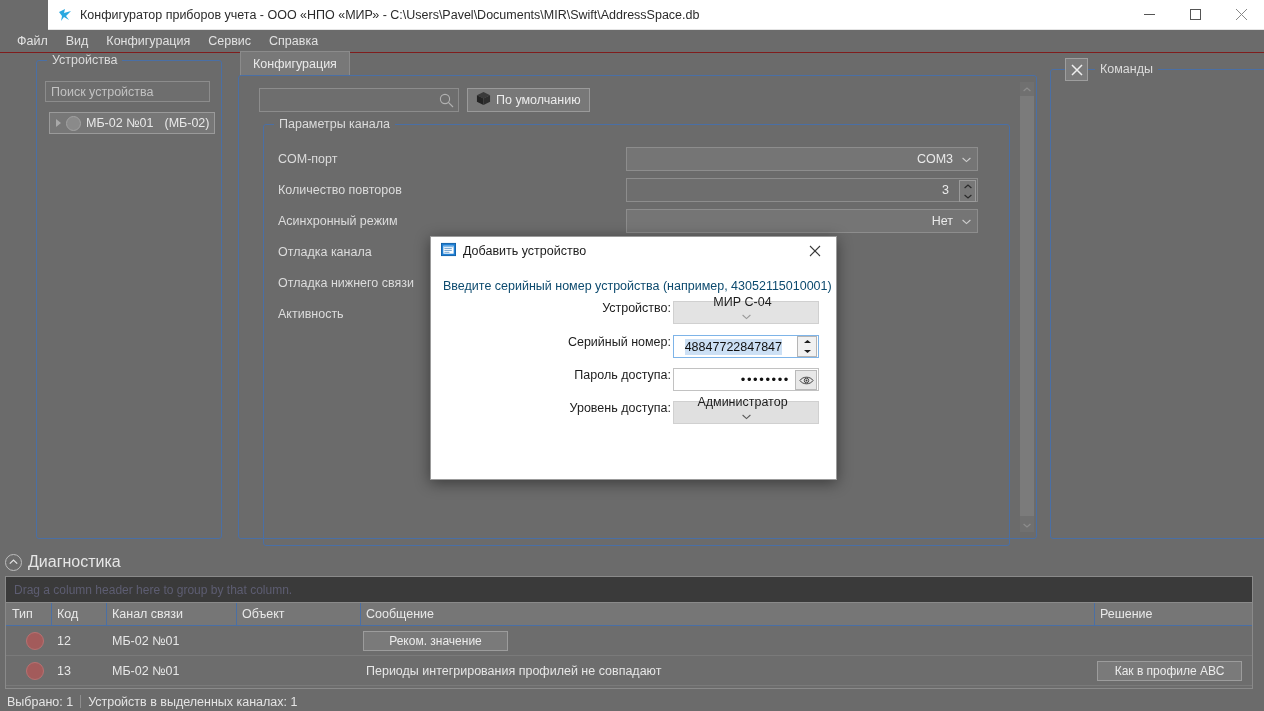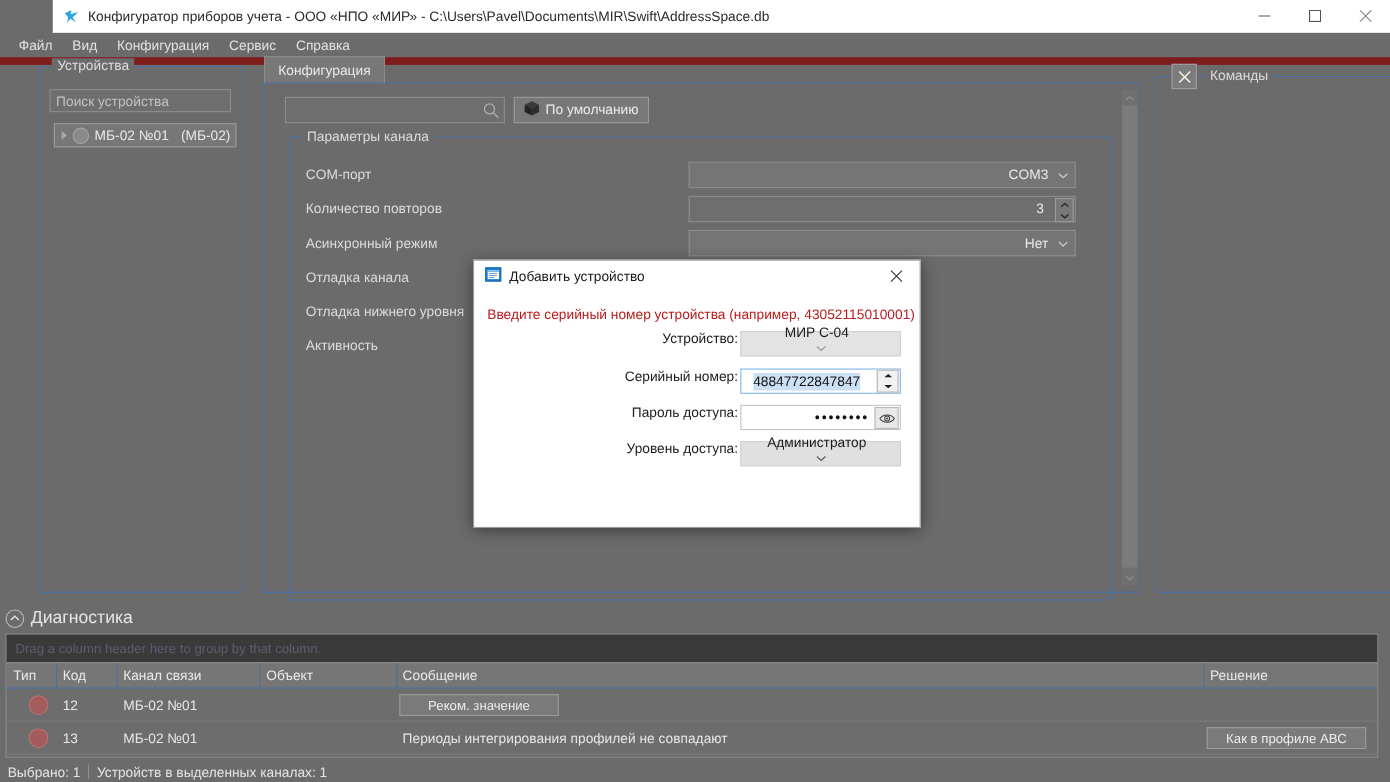--- a/index.html
+++ b/index.html
@@ -17,21 +17,21 @@
             border-bottom:1px solid #e4e4e4;margin-left:48px;}
   .tb-icon{width:16px;height:16px;margin-left:9px;margin-right:7px;position:relative;flex:none;}
   .tb-icon svg{display:block;}
   .tb-title{color:#2b2b2b;font-size:12.5px;white-space:nowrap;}
   .tb-spacer{flex:1;}
   .wbtn{width:46px;height:29px;display:flex;align-items:center;justify-content:center;color:#5a5a5a;}
   .wbtn svg{display:block;}
 
   
   .menubar{height:22px;background:#6b6b6b;display:flex;align-items:center;
-           padding-left:8px;gap:0px;border-bottom:7px solid #7f1d1d;}
+           padding-left:8px;gap:0px;border-bottom:1px solid #7f1d1d;}
   .menuitem{padding:2px 9px;color:#e2e2e2;font-size:12.5px;cursor:default;}
 
   
   .body-area{position:absolute;left:0;top:51px;width:1264px;height:500px;margin-left:28px;}
 
   
   .group{position:absolute;border:1px solid #4a6fa5;border-radius:3px;}
   .group > .glegend{position:absolute;top:-8px;left:10px;background:#6b6b6b;
         padding:0 5px;color:#dcdcdc;font-size:12.5px;white-space:nowrap;}
 
@@ -116,21 +116,21 @@
   .sb-div{width:1px;height:13px;background:#8e8e8e;}
 
   
   .dlg{position:absolute;left:430px;top:236px;width:405px;height:242px;
       background:#ffffff;border:1px solid #9b9b9b;box-shadow:0 3px 14px rgba(0,0,0,.45);
       font-family:"Liberation Sans","DejaVu Sans",sans-serif;color:#1c1c1c;}
   .dlg-title{height:28px;display:flex;align-items:center;padding-left:10px;gap:7px;}
   .dlg-title-text{font-size:12.5px;color:#1b1b1b;}
   .dlg-x{position:absolute;right:0;top:0;width:42px;height:28px;display:flex;
       align-items:center;justify-content:center;color:#333;}
-  .dlg-prompt{position:absolute;left:12px;top:42px;font-size:12.5px;color:#b91c1c;white-space:nowrap;}
+  .dlg-prompt{position:absolute;left:12px;top:42px;font-size:12.5px;color:#0c4a6e;white-space:nowrap;}
   .drow{position:absolute;height:22px;display:flex;align-items:center;}
   .dlabel{position:absolute;right:0;top:0;font-size:12.5px;color:#1c1c1c;white-space:nowrap;}
   .dcombo{position:absolute;width:146px;height:23px;background:#e3e3e3;border:1px solid #d0d0d0;
       box-sizing:border-box;display:flex;align-items:center;justify-content:flex-end;
       padding-right:7px;font-size:12.5px;color:#1c1c1c;flex-direction:column;}
   .dcombo .ch{margin-left:8px;color:#8a8a8a;}
   .dspin{position:absolute;width:146px;height:23px;background:#ffffff;border:1px solid #7eb4e8;
       box-sizing:border-box;display:flex;align-items:center;justify-content:flex-end;
       padding-right:36px;font-size:12.5px;}
   .sel-text{background:#cce0f5;color:#111;padding:1px 0;}
@@ -267,21 +267,21 @@
                   <path d="M0.6 1 L4.5 4.6 L8.4 1" fill="none" stroke="#cfcfcf" stroke-width="1.1"></path>
                 </svg>
             </span>
           </div>
         </div>
 
         <div class="prm-row" style="top:115px;">
           <span class="prm-label">Отладка канала</span>
         </div>
         <div class="prm-row" style="top:146px;">
-          <span class="prm-label">Отладка нижнего уровня</span>
+          <span class="prm-label">Отладка нижнего связи</span>
         </div>
         <div class="prm-row" style="top:177px;">
           <span class="prm-label">Активность</span>
         </div>
       </div>
 
       <div class="vscroll" style="right:2px;top:6px;height:450px;">
         <div class="arw" style="top:0;">
           <svg width="8" height="5" viewBox="0 0 8 5">
               <path d="M0.6 4 L4 1 L7.4 4" fill="none" stroke="#8d8d8d" stroke-width="1.2"></path>

